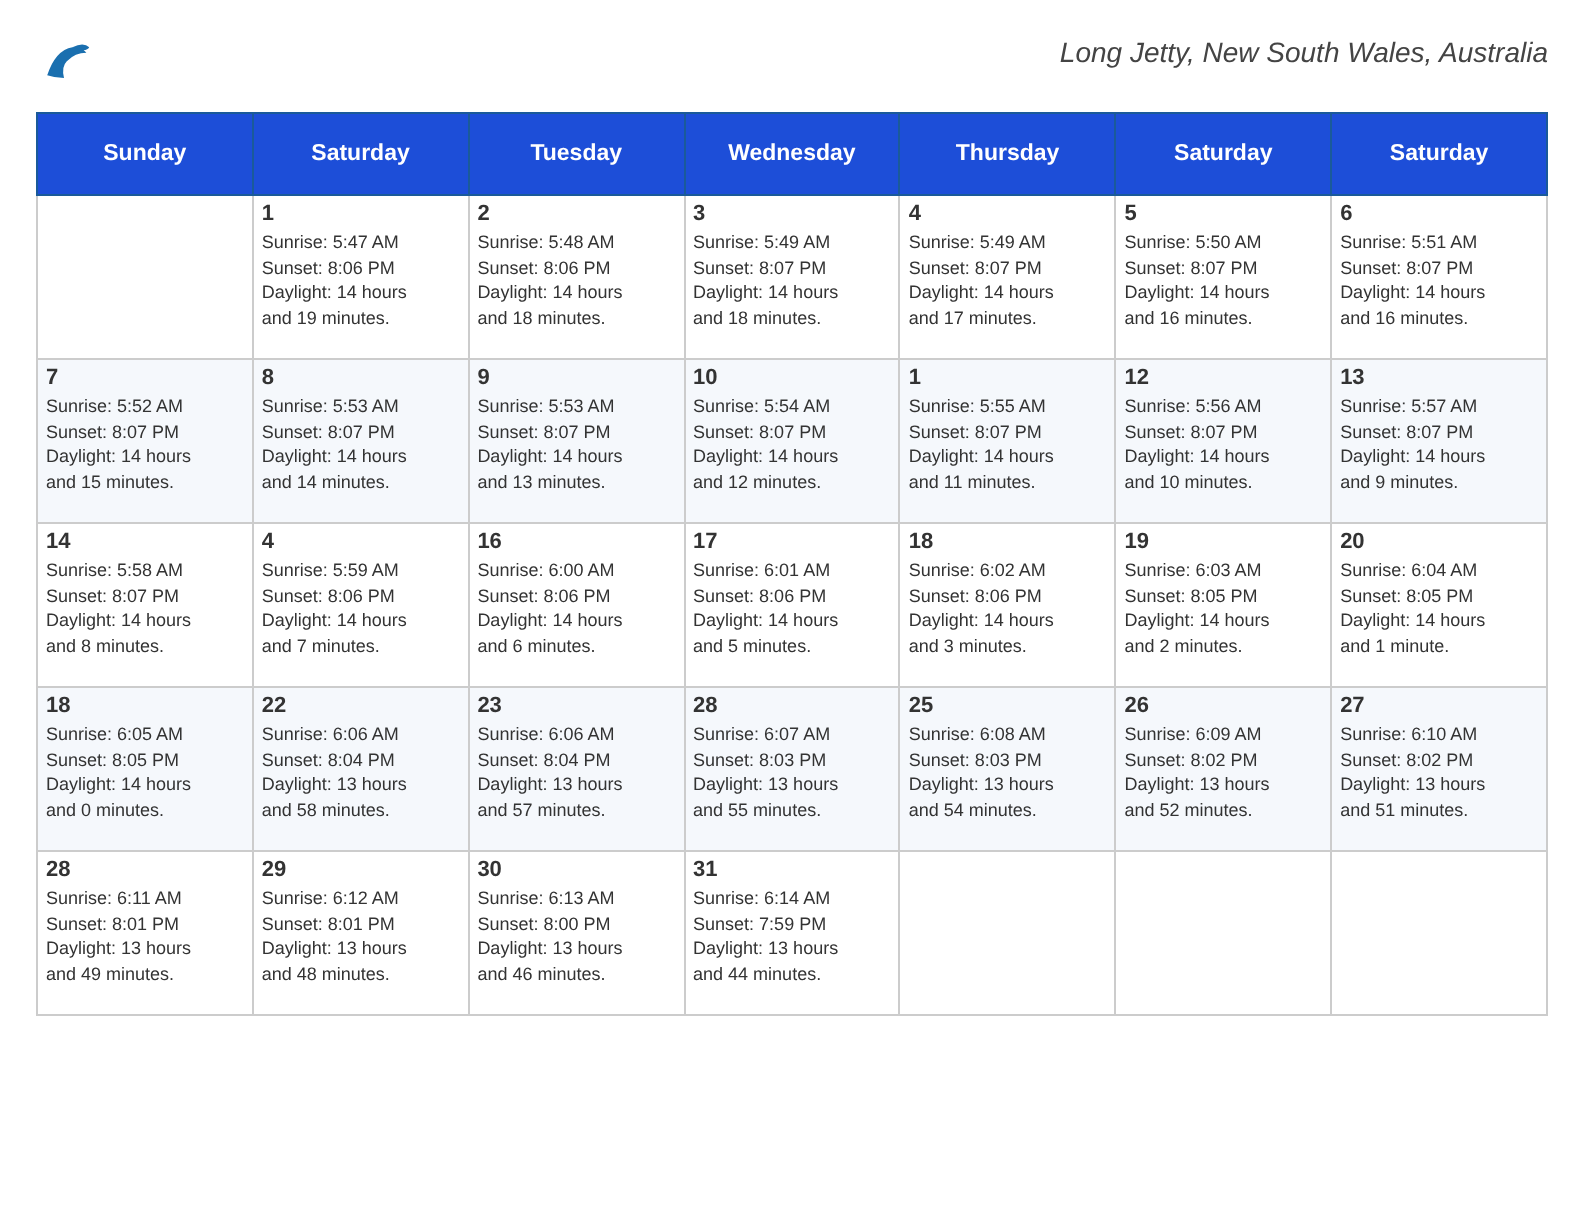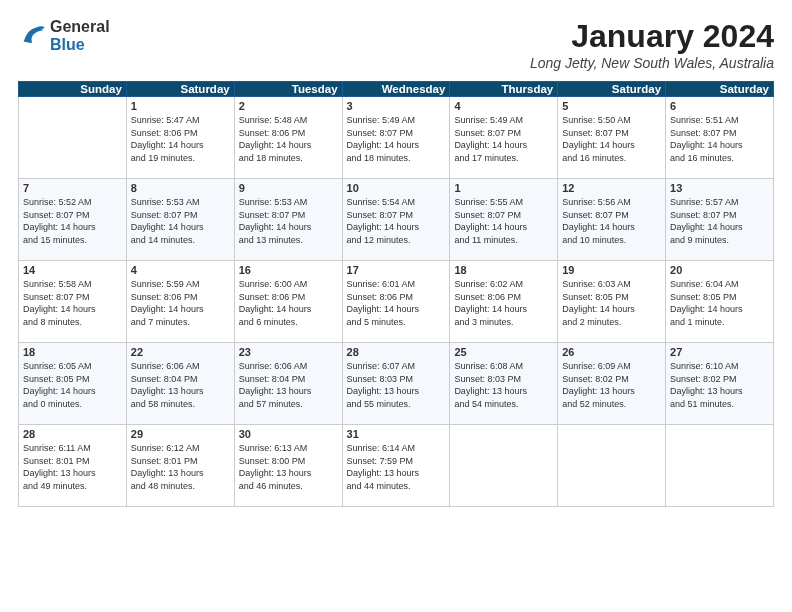--- a/index.html
+++ b/index.html
@@ -41,26 +41,26 @@
       font-size: 14px;
       color: #444;
       font-style: italic;
     }
     table {
       width: 100%;
       border-collapse: collapse;
       table-layout: fixed;
     }
     th {
-      background-color: #0c4a6e;
+      background-color: #1d4ed8;
       color: #fff;
       font-size: 11.5px;
       font-weight: bold;
-      padding: 1px 4px;
-      text-align: right;
+      padding: 14px 4px;
+      text-align: center;
       border: 1px solid #1a5a9a;
     }
     td {
       border: 1px solid #ccc;
       vertical-align: top;
       padding: 3px 4px;
       font-size: 9.5px;
       color: #333;
       height: 82px;
     }
@@ -88,27 +88,22 @@
 </head>
 <body>
 
 <div class="page">
   <div class="header-area">
     <div class="logo">
       <svg class="logo-bird" viewBox="0 0 40 40" xmlns="http://www.w3.org/2000/svg">
         <path d="M8 28 Q14 10 26 8 Q32 7 36 12 Q28 12 22 18 Q18 22 20 30 Q14 30 8 28Z" fill="#1a6faf"></path>
         <path d="M26 8 Q34 4 38 8 Q36 12 26 8Z" fill="#1a6faf"></path>
       </svg>
-      <div>
-        <div style="font-size:16px;font-weight:bold;color:#333;line-height:1.1;">General</div>
-        <div style="font-size:16px;font-weight:bold;color:#1a6faf;line-height:1.1;">Blue</div>
-      </div>
     </div>
     <div class="title-area">
-      <div class="month-title">January 2024</div>
       <div class="location">Long Jetty, New South Wales, Australia</div>
     </div>
   </div>
 
   <table>
     <thead>
       <tr>
       <th>Sunday</th>
           <th>Saturday</th>
           <th>Tuesday</th>

